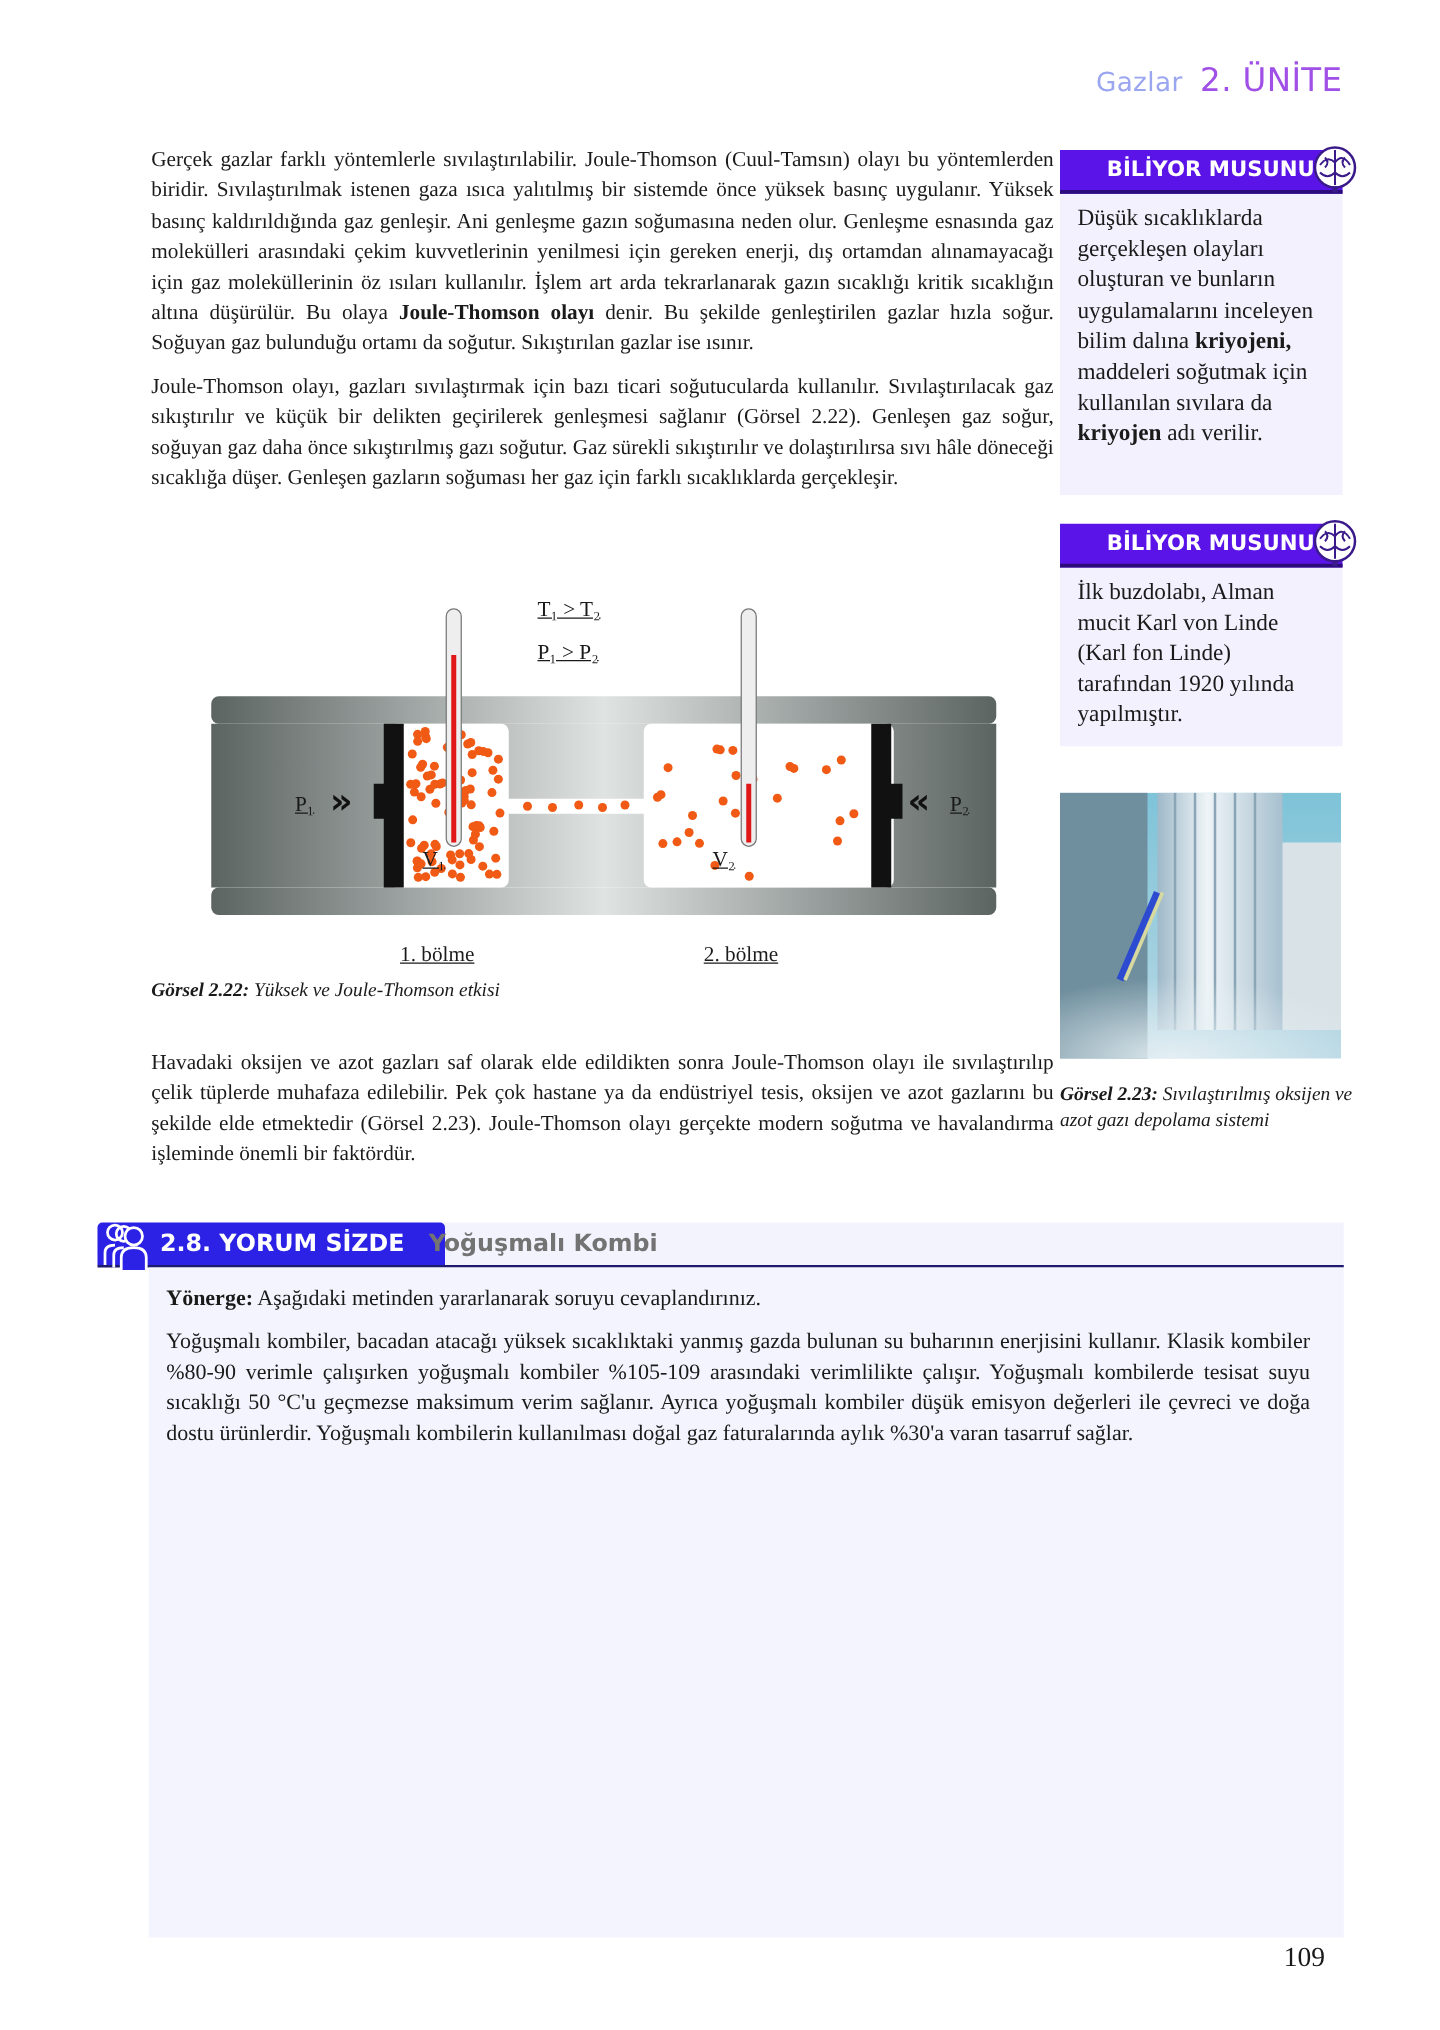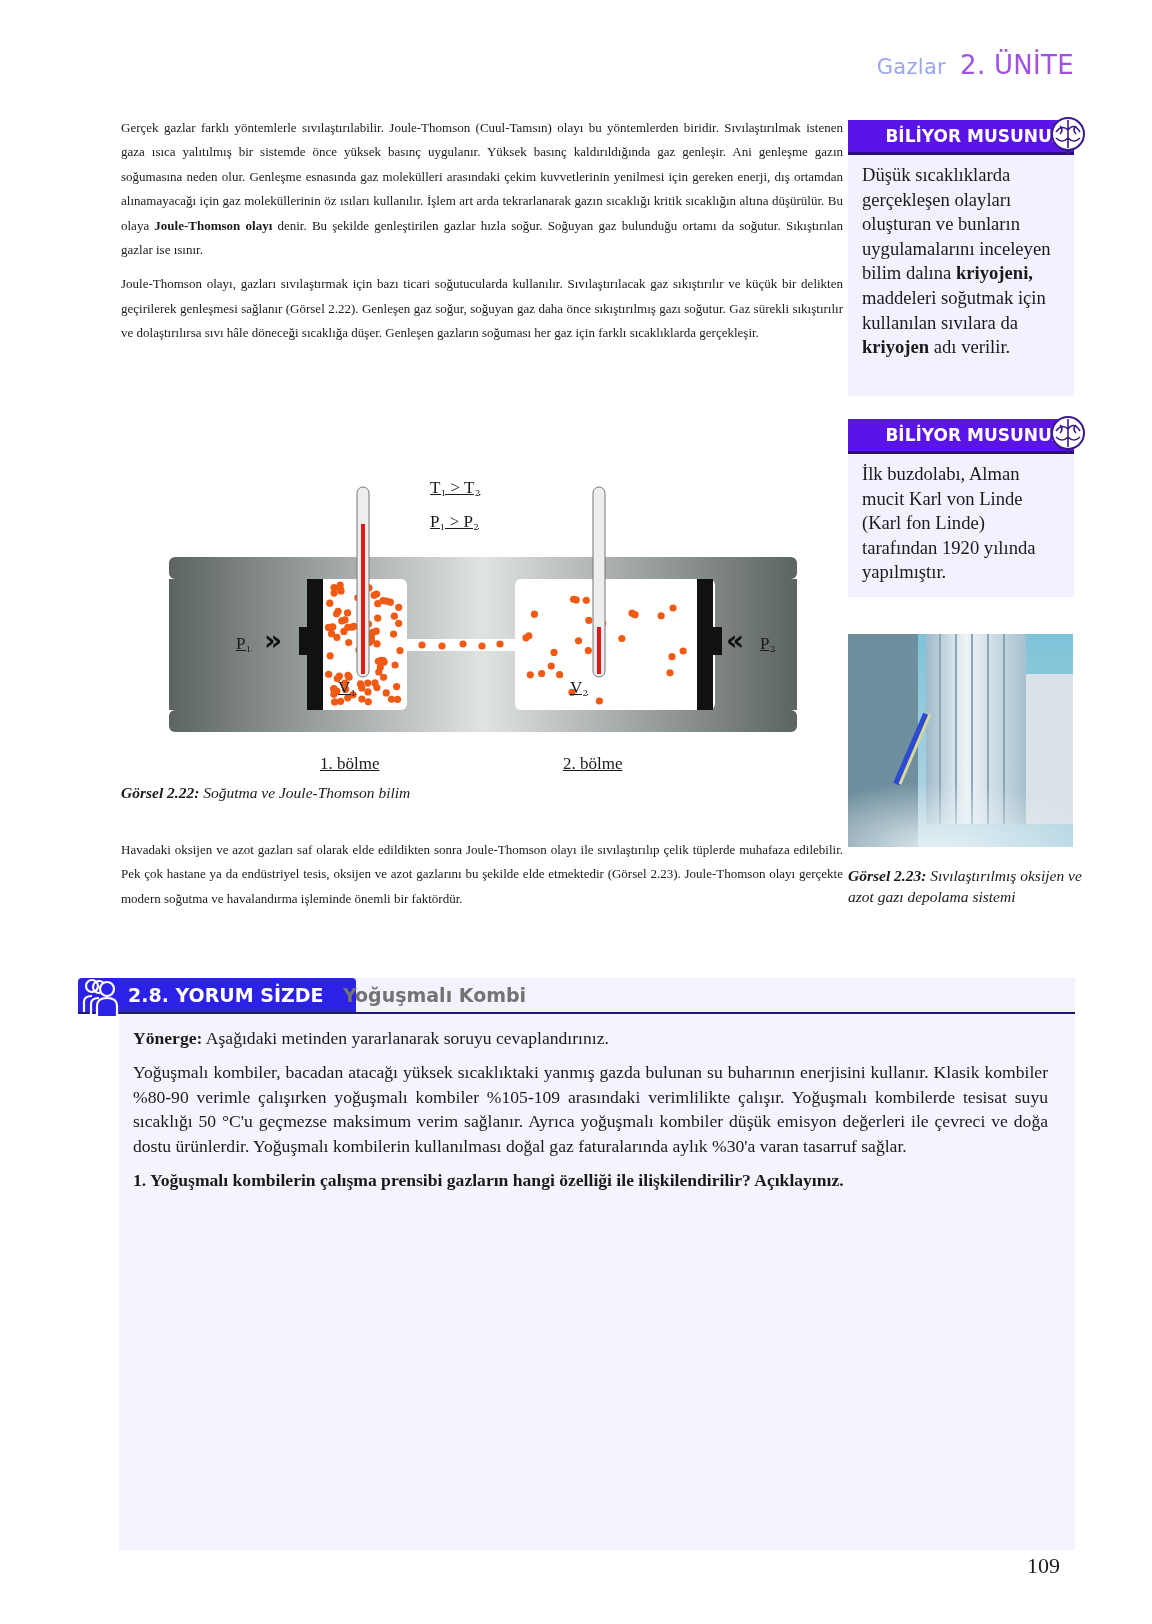--- a/index.html
+++ b/index.html
@@ -1,20 +1,20 @@
 <!DOCTYPE html>
 <html><head>
 <meta charset="utf-8">
 <style>
   html,body{margin:0;padding:0;background:#fff;}
   body{width:1152px;height:1624px;position:relative;overflow:hidden;font-family:"Liberation Serif","DejaVu Serif",serif;color:#1a1a1a;}
   .hdr{position:absolute;top:50px;right:78px;font-family:"DejaVu Sans","Liberation Sans",sans-serif;font-size:21px;letter-spacing:0.3px;}
   .hdr .sub{color:#9aa6f0;margin-right:14px;text-align:right;}
   .hdr .unit{color:#a050e6;font-size:26px;}
-  .body-text{position:absolute;font-size:13px;line-height:24.4px;text-align:justify;}
+  .body-text{position:absolute;font-size:17px;line-height:24.4px;text-align:justify;}
   .body-text p{margin:0 0 10px 0;}
   .body-text b{font-weight:bold;}
   #p-main{left:121px;top:116px;width:722px;}
   #p-after{left:121px;top:838px;width:722px;}
   .box{position:absolute;left:848px;width:226px;background:#f3f1fe;}
   .box .bar{height:32px;background:#5b14e8;color:#fff;font-family:"DejaVu Sans","Liberation Sans",sans-serif;font-weight:bold;font-size:17px;line-height:32px;padding-left:10px;position:relative;border-bottom:3px solid #2c0b7a;text-align:right;}
   .box .brain{position:absolute;right:-14px;top:-4px;width:40px;height:40px;}
   .box .txt{font-size:18.6px;line-height:24.6px;padding:8px 10px 10px 14px;}
   #box1{top:120px;height:276px;}
   #box2{top:419px;height:178px;}
@@ -230,21 +230,21 @@
   </svg>
   <span class="fig-label" style="left:270px;top:-4px;">T₁ &gt; T₂</span>
   <span class="fig-label" style="left:270px;top:30px;">P₁ &gt; P₂</span>
   <span class="fig-label" style="left:76px;top:152px;">P₁</span>
   <span class="fig-label" style="left:600px;top:152px;">P₂</span>
   <span class="fig-label" style="left:178px;top:196px;">V₁</span>
   <span class="fig-label" style="left:410px;top:196px;">V₂</span>
   <span class="fig-label" style="left:160px;top:272px;">1. bölme</span>
   <span class="fig-label" style="left:403px;top:272px;">2. bölme</span>
 </div>
-<div class="caption" style="left:121px;top:784px;"><b>Görsel 2.22:</b><span> Soğutma ve Joule-Thomson bilim</span></div>
+<div class="caption" style="left:121px;top:784px;"><b>Görsel 2.22:</b><span> Yüksek ve Joule-Thomson etkisi</span></div>
 
 <div class="photo">
   <svg width="225" height="213" viewBox="0 0 225 213">
     <defs>
       <linearGradient id="sky" x1="0" y1="0" x2="0" y2="1">
           <stop offset="0" stop-color="#7ec3d8"></stop>
           <stop offset="1" stop-color="#b9d8e4"></stop>
         </linearGradient>
       <linearGradient id="tank" x1="0" x2="1">
           <stop offset="0" stop-color="#9fb9c9"></stop>
@@ -290,18 +290,17 @@
           </g>
         </svg>
       <span class="lbl">2.8. YORUM SİZDE</span>
     </div>
     <div class="title">Yoğuşmalı Kombi</div>
   </div>
   <div class="content" style="height:536px;">
     <div class="inner">
       <p><b>Yönerge:</b><span> Aşağıdaki metinden yararlanarak soruyu cevaplandırınız.</span></p>
       <p>Yoğuşmalı kombiler, bacadan atacağı yüksek sıcaklıktaki yanmış gazda bulunan su buharının enerjisini kullanır. Klasik kombiler %80-90 verimle çalışırken yoğuşmalı kombiler %105-109 arasındaki verimlilikte çalışır. Yoğuşmalı kombilerde tesisat suyu sıcaklığı 50 °C'u geçmezse maksimum verim sağlanır. Ayrıca yoğuşmalı kombiler düşük emisyon değerleri ile çevreci ve doğa dostu ürünlerdir. Yoğuşmalı kombilerin kullanılması doğal gaz faturalarında aylık %30'a varan tasarruf sağlar.</p>
-      <p><b>1.  Yoğuşmalı kombilerin çalışma prensibi gazların hangi özelliği ile ilişkilendirilir? Açıklayınız.</b></p>
     </div>
   </div>
 </div>
 
 <div class="pageno">109</div>
 
 </body></html>

